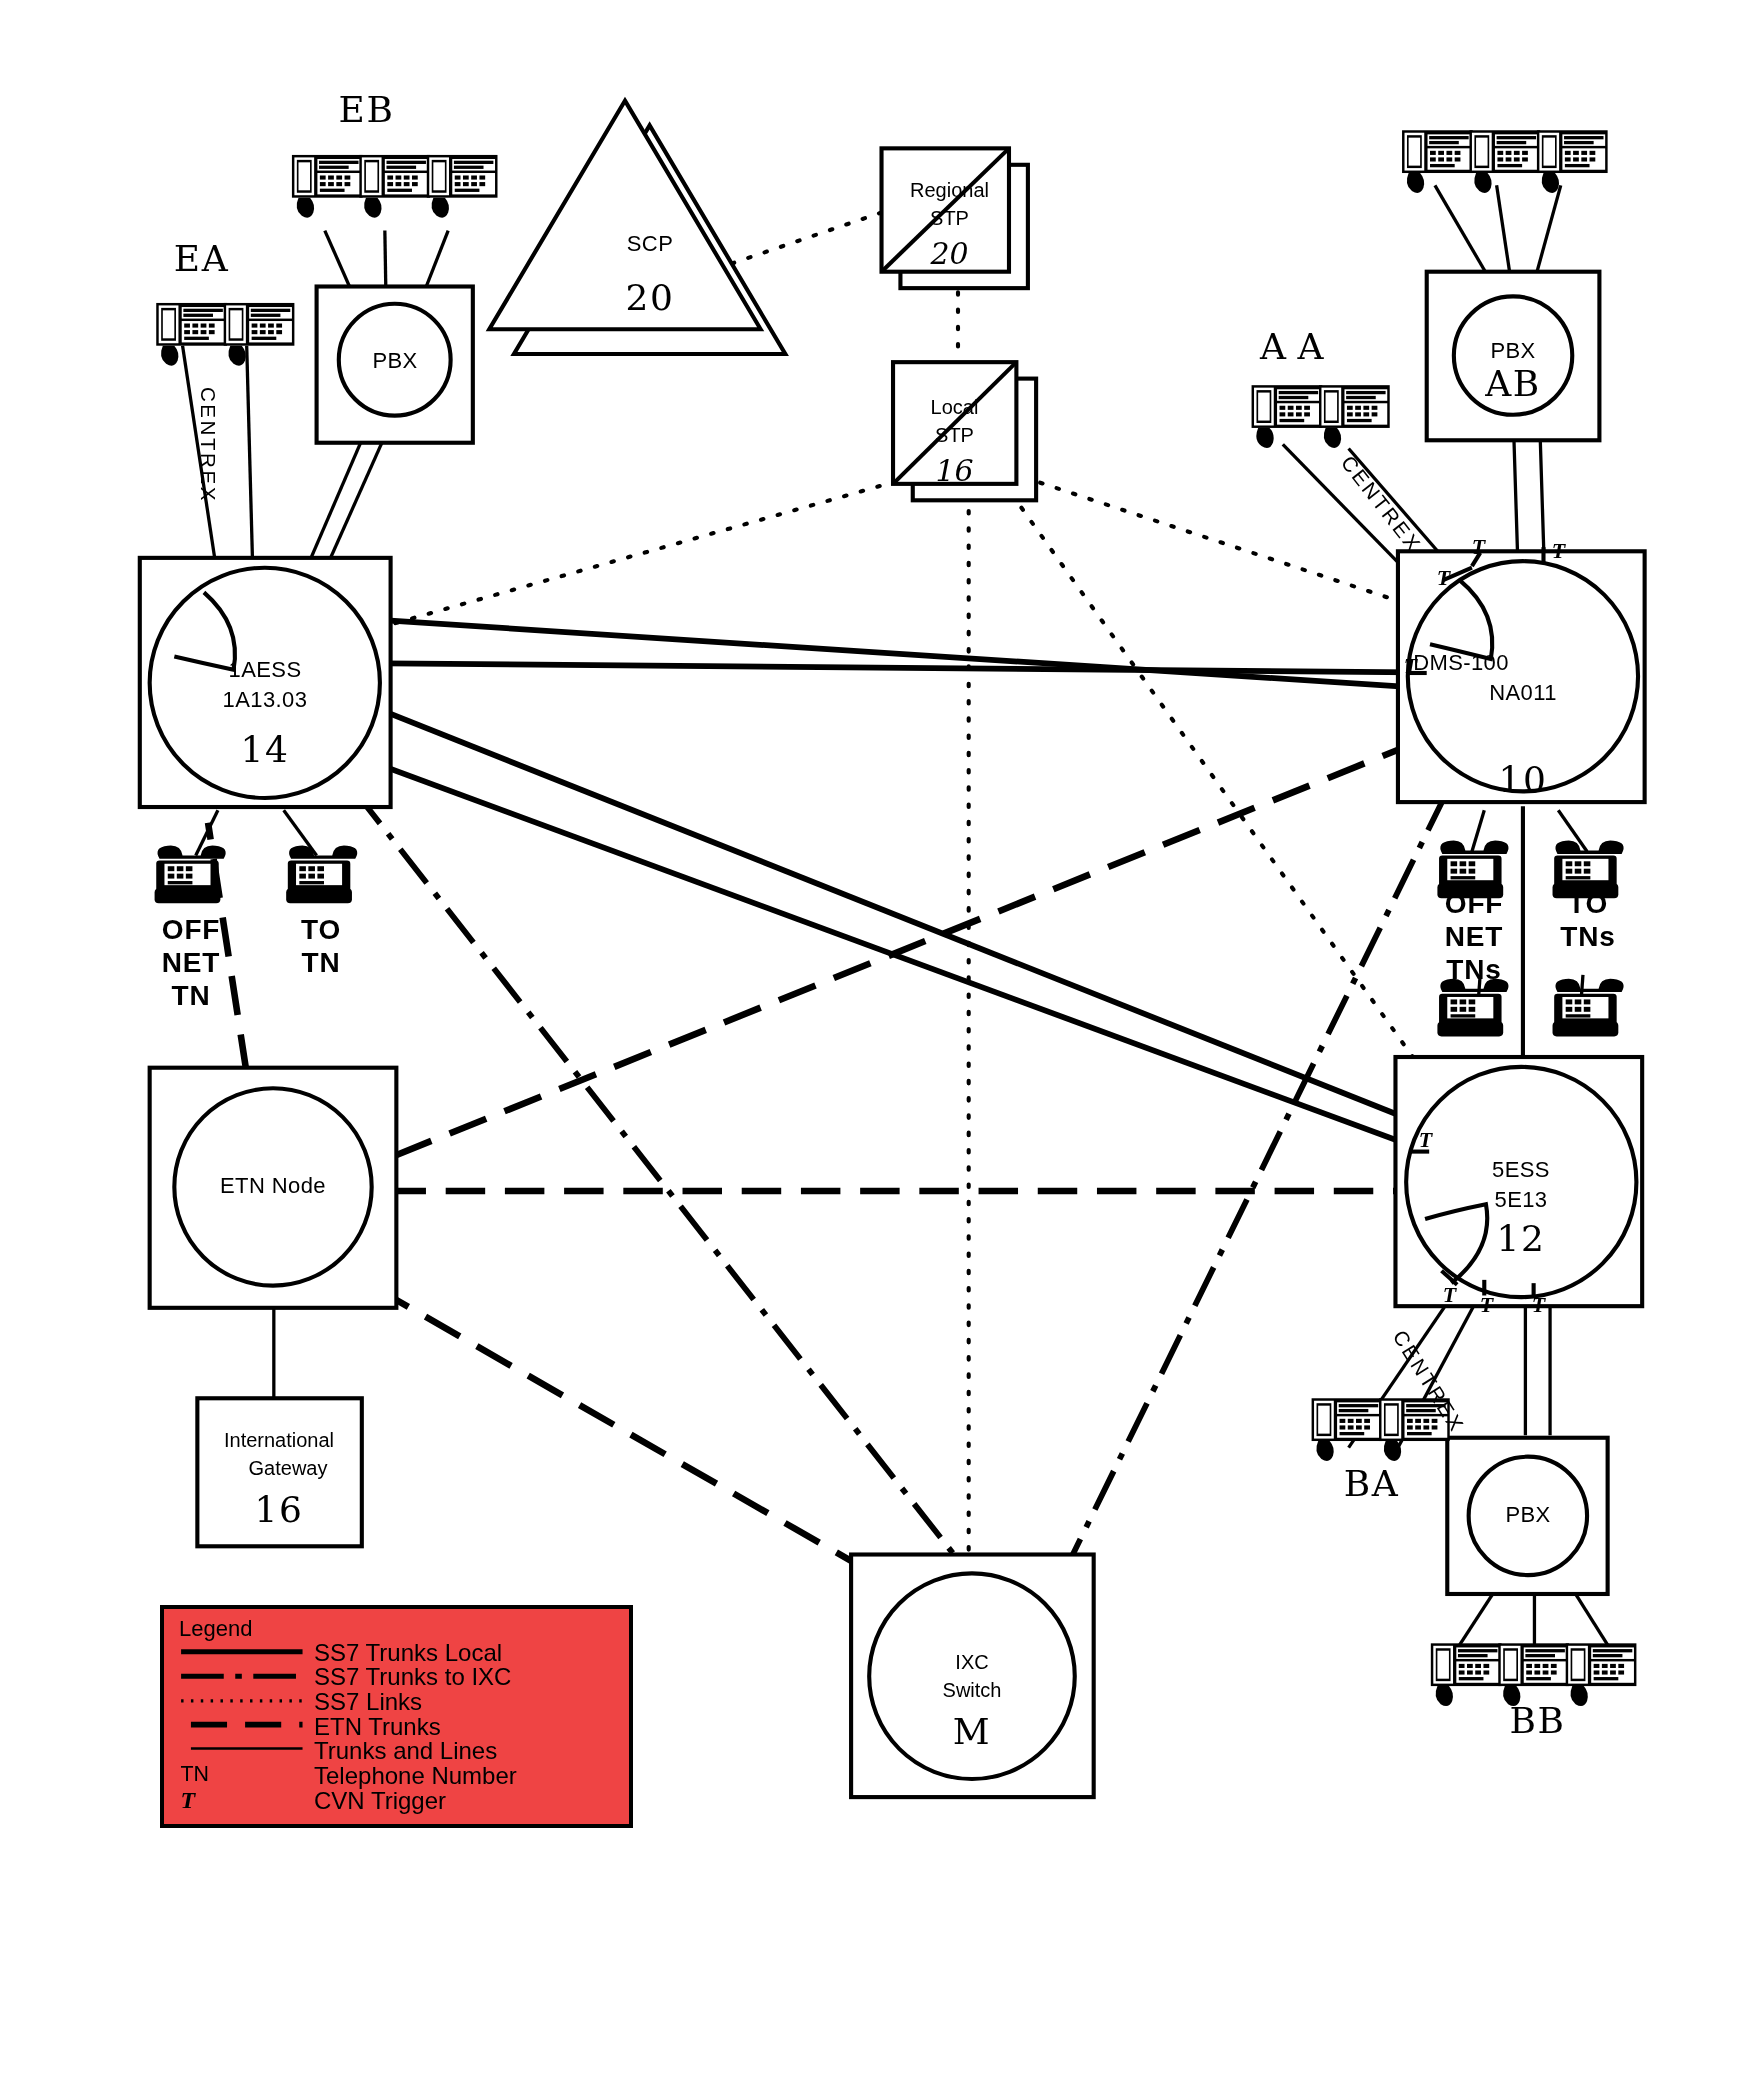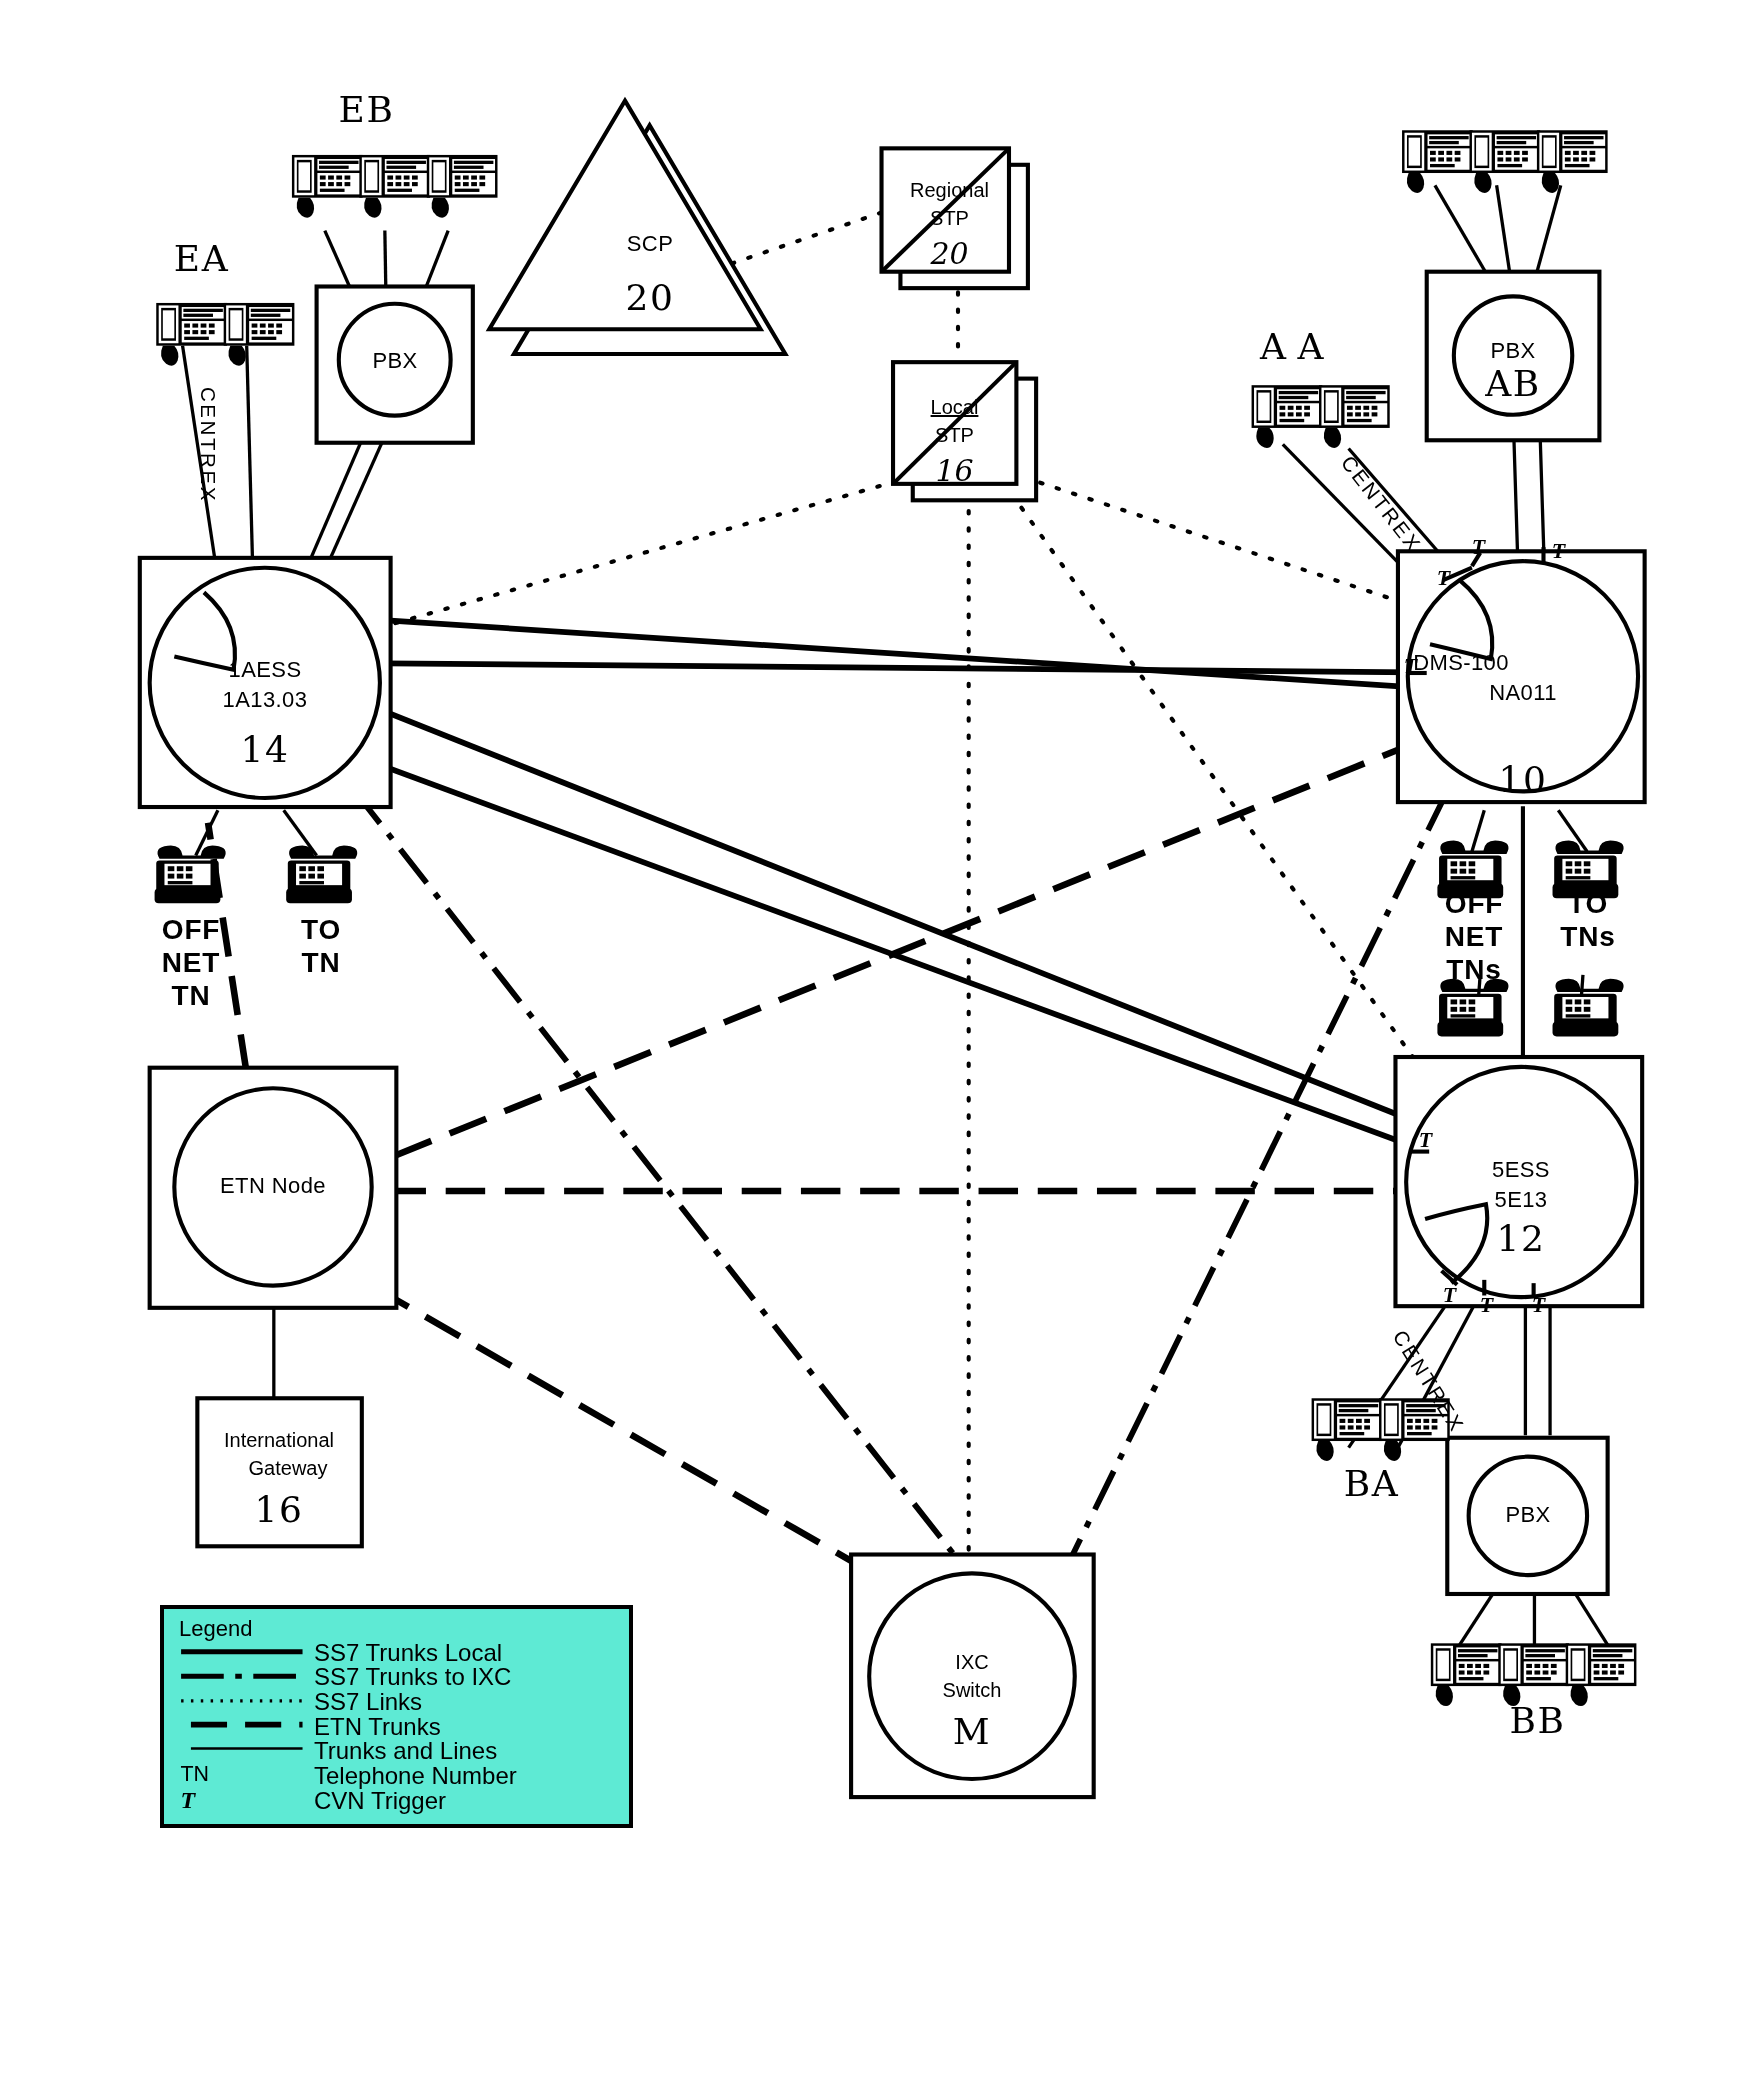--- a/index.html
+++ b/index.html
@@ -7,21 +7,21 @@
   #page{position:relative;width:1754px;height:2091px;background:#fff;overflow:hidden;}
   svg#canvas{position:absolute;left:0;top:0;width:1754px;height:2091px;}
   .lbl{position:absolute;color:#000;text-align:center;line-height:1.12;white-space:pre;}
   .node-txt{font-size:22px;letter-spacing:0.4px;}
   .node-txt2{font-size:20px;}
   .hand{font-family:"DejaVu Serif", serif;font-size:36px;font-weight:400;letter-spacing:1.6px;}
   .hand-sm{font-family:"DejaVu Serif", serif;font-size:30px;font-style:italic;}
   .tn-lbl{font-size:28px;font-weight:bold;letter-spacing:0.8px;line-height:1.18;}
   .trig{font-family:"Liberation Serif", serif;font-style:italic;font-size:22px;font-weight:600;}
   .centrex{font-size:20.6px;letter-spacing:2.5px;transform-origin:0 0;}
-  .legend-box{position:absolute;border:4.1px solid #000;background:#5eead4;}
+  .legend-box{position:absolute;border:4.1px solid #000;background:#ef4444;}
   .legend-title{font-size:22px;}
   .legend-item{font-size:24px;white-space:nowrap;}
   .fig{position:absolute;font-size:61px;letter-spacing:0.8px;}
 </style>
 </head>
 <body>
 
 <div id="page">
 
 <svg id="canvas" viewBox="0 0 2133 2542">
@@ -276,21 +276,21 @@
   </g>
 </svg>
 
 <div class="lbl node-txt" style="left:572px;top:232px;width:156px;">SCP</div>
 <div class="lbl hand" style="left:576px;top:278px;width:148px;">20</div>
 
 <div class="lbl node-txt2" style="left:890px;top:179px;width:119px;">Regional</div>
 <div class="lbl node-txt2" style="left:890px;top:207px;width:119px;">STP</div>
 <div class="lbl hand-sm" style="left:890px;top:237px;width:119px;">20</div>
 
-<div class="lbl node-txt2" style="left:896px;top:396px;width:117px;text-decoration:underline;">Local</div>
+<div class="lbl node-txt2" style="left:896px;top:396px;width:117px;">Local</div>
 <div class="lbl node-txt2" style="left:896px;top:424px;width:117px;">STP</div>
 <div class="lbl hand-sm" style="left:896px;top:454px;width:117px;">16</div>
 
 <div class="lbl node-txt" style="left:183px;top:658px;width:164px;">1AESS</div>
 <div class="lbl node-txt" style="left:183px;top:688px;width:164px;">1A13.03</div>
 <div class="lbl hand" style="left:191px;top:730px;width:148px;">14</div>
 
 <div class="lbl node-txt" style="left:1379px;top:651px;width:164px;">DMS-100</div>
 <div class="lbl node-txt" style="left:1441px;top:681px;width:164px;">NA011</div>
 <div class="lbl hand" style="left:1449px;top:760px;width:148px;">10</div>

